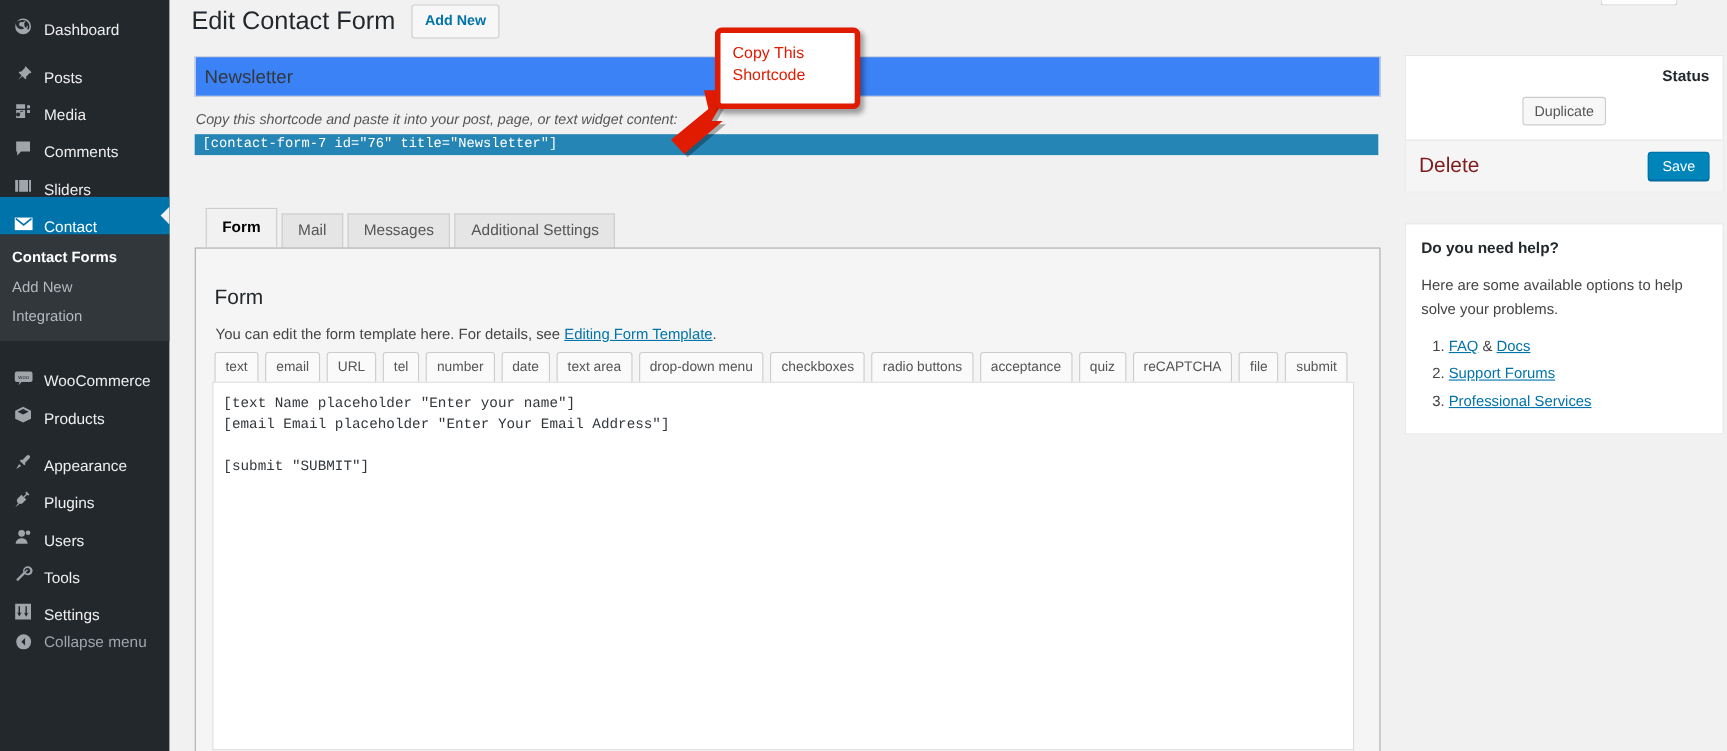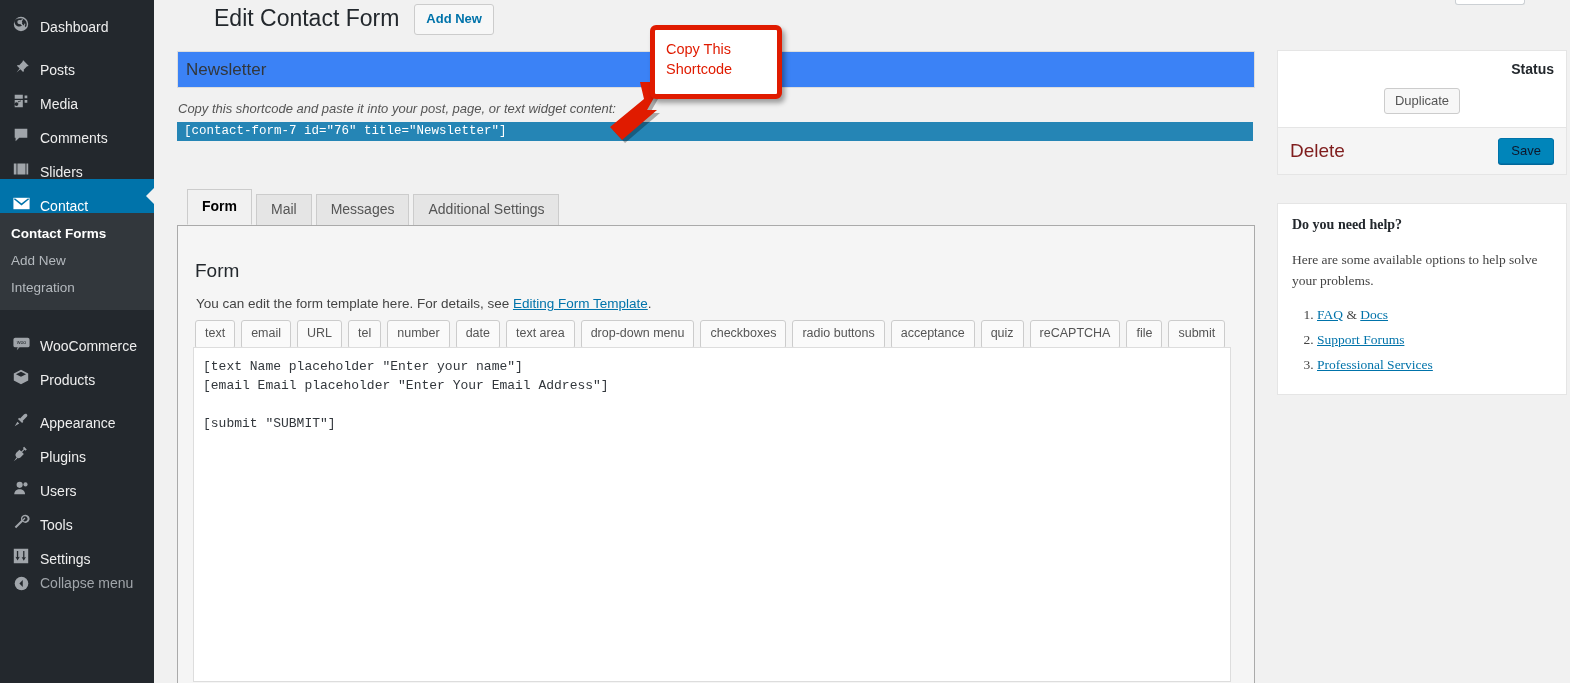--- a/index.html
+++ b/index.html
@@ -90,21 +90,21 @@
     border-top: none;
     border-radius: 0 0 3px 3px;
     display: flex; align-items: center; justify-content: center;
     color: #72777c;
     font-size: 13px;
     cursor: pointer;
   }
 
   #page-title-row {
     position: absolute; left: 20px; top: 4px;
-    display: flex;  margin-left: 40px;
+    display: flex; 
   }
   #page-title {
     font-size: 23px;
     font-weight: normal;
     color: #23282d;
     margin: 0;
     line-height: 1.3;
   }
   #add-new-btn {
     margin-left: 15px;
@@ -263,36 +263,35 @@
     padding: 10px 12px;
     display: flex; align-items: center; justify-content: space-between;
   }
   #delete-link {
     color: #7f1d1d; font-size: 19px; text-decoration: none; cursor: pointer;
   }
   #save-btn {
     background: #0085ba;
     border: 1px solid #0073aa;
     border-radius: 3px;
-    color: #0f172a;
+    color: #ffffff;
     font-size: 13px;
     font-weight: normal;
     padding: 4px 12px 5px;
     cursor: pointer;
     box-shadow: 0 1px 0 #006799;
     font-family: inherit;
   }
 
   #postbox-help {
     position: absolute; left: 1123px; top: 203px;
     width: 290px;
     background: #fff;
     border: 1px solid #e5e5e5;
     padding: 13px 14px 16px;
-    font-family: Liberation Serif, serif;
   }
   #help-title {
     font-size: 14px; font-weight: bold; color: #23282d;
     margin: 0 0 17px 0;
   }
   #help-text {
     font-size: 13.5px; color: #444; line-height: 1.55;
     margin: 0 0 11px 0;
   }
   #help-list {

